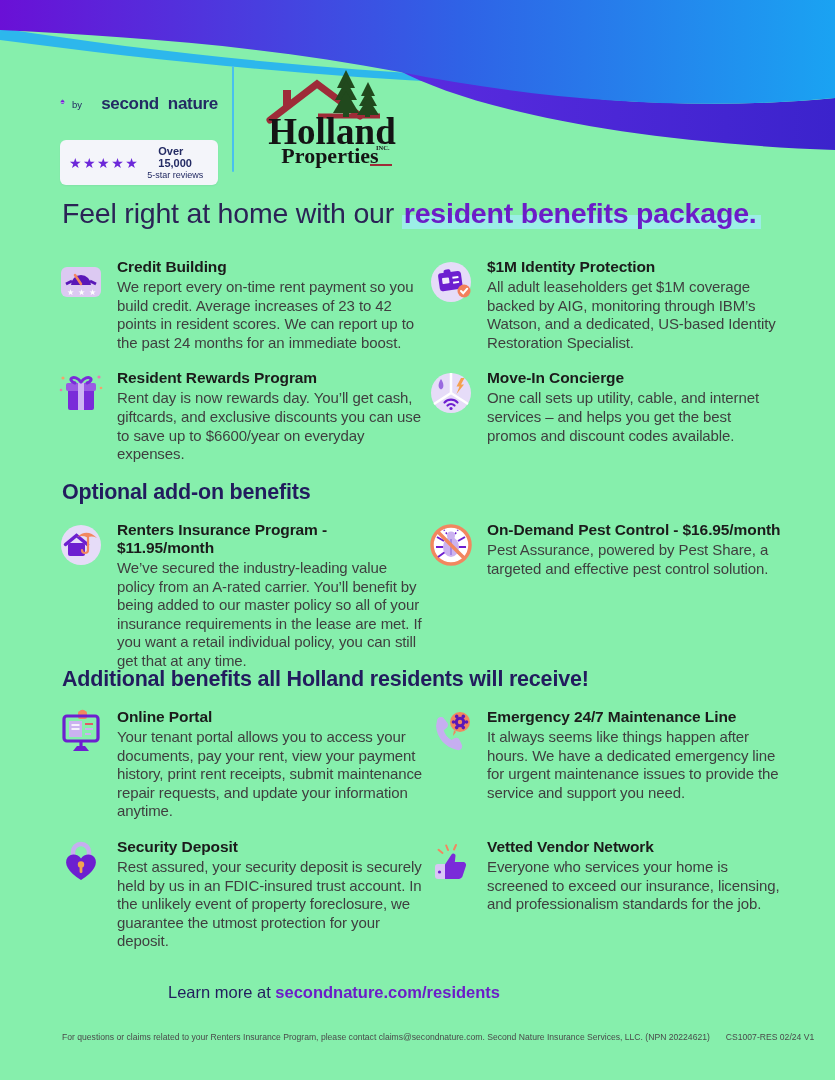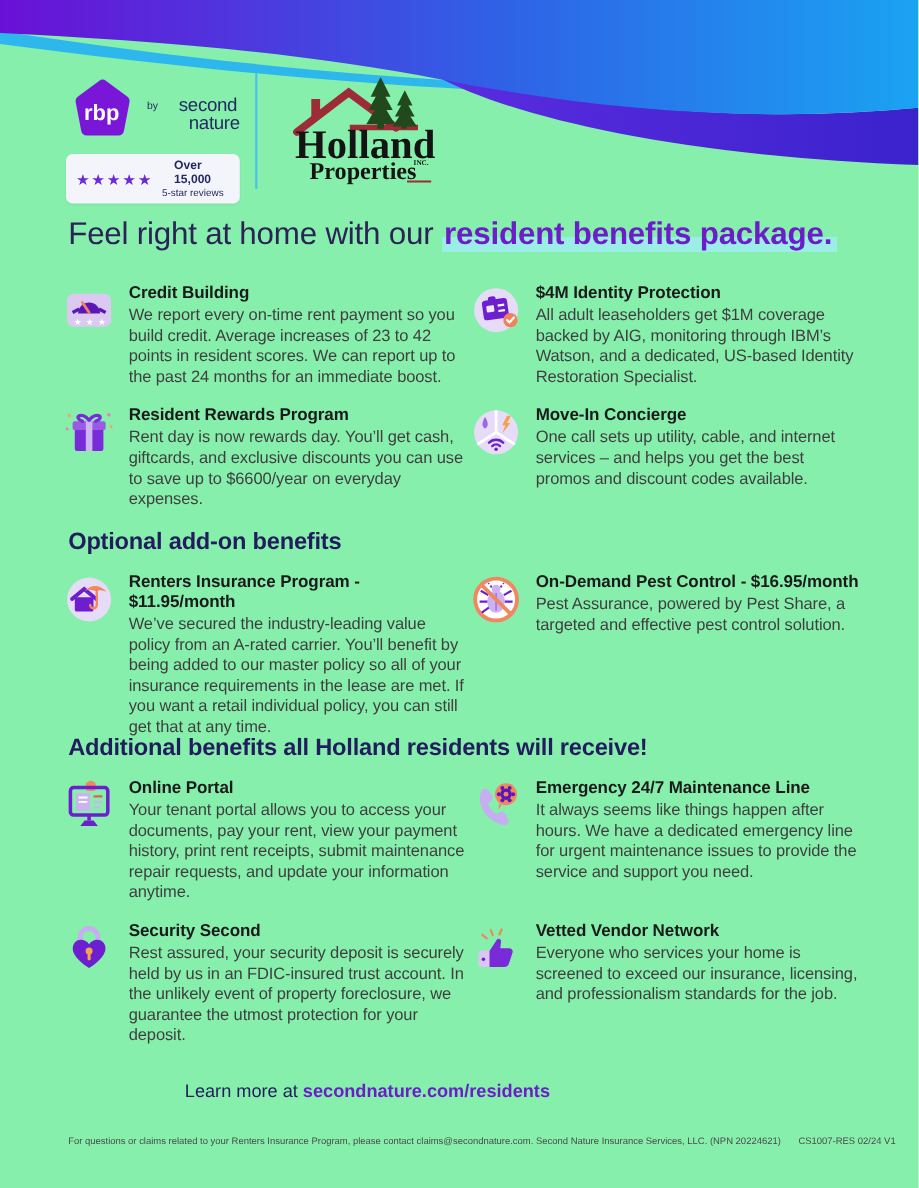--- a/index.html
+++ b/index.html
@@ -9,21 +9,21 @@
   
   .wave{position:absolute;top:0;left:0;width:835px;height:160px;display:block;}
 
   
   .brand{position:absolute;top:62px;left:60px;display:flex;align-items:flex-start;}
   .rbp-col{width:158px;}
   .rbp-top{display:flex;align-items:center;gap:7px;}
   .mark{width:80px;height:80px;display:block;}
   .byline{display:flex;gap:19px;margin-top:4px;color:#232a63;}
   .by{font-size:9.5px;margin-top:3px;}
-  .sn{display:flex;flex-direction:column;font-weight:400;font-size:17px;line-height:.95;color:#232a63;letter-spacing:-.3px;}
+  .sn{display:flex;flex-direction:row;font-weight:700;font-size:17px;line-height:.95;color:#232a63;letter-spacing:-.3px;}
   .sn .n2{margin-left:9px;}
   .reviews-badge{margin-top:-2px;display:flex;align-items:center;gap:8px;background:#f4f5fa;border-radius:6px;padding:5px 9px;width:fit-content;box-shadow:0 1px 2px rgba(30,30,80,.06);}
   .stars{color:#6d28d9;font-size:14px;letter-spacing:1.5px;line-height:1;}
   .rev-text .r1{font-size:11px;font-weight:700;color:#232a63;margin-left:11px;}
   .rev-text .r2{font-size:9px;color:#232a63;margin-top:1px;}
   .divider{width:2px;background:#49c0ee;height:106px;margin:4px 24px 0 14px;border-radius:1px;}
   .holland{width:160px;height:100px;margin-top:6px;}
 
   
   .headline{position:absolute;top:197px;left:62px;width:720px;margin:0;font-size:28.5px;font-weight:500;color:#2b2356;letter-spacing:-.2px;}
@@ -147,21 +147,21 @@
                   <rect x="11" y="13" width="23" height="18" rx="3" fill="#6d1fd0"></rect>
                   <rect x="14.5" y="18" width="7" height="6" rx="1" fill="#ffffff" opacity=".9"></rect>
                   <line x1="25" y1="19" x2="31" y2="19" stroke="#fff" stroke-width="2"></line>
                   <line x1="25" y1="24" x2="31" y2="24" stroke="#fff" stroke-width="2"></line>
                 </g>
                 <circle cx="36" cy="32" r="6.5" fill="#f2805c"></circle>
                 <path d="M33 32 l2.2 2.2 l4 -4.5" stroke="#fff" stroke-width="2" fill="none" stroke-linecap="round"></path>
               </svg>
             </span>
             <div class="txt">
-              <div class="ttl">$4M Identity Protection</div>
+              <div class="ttl">$1M Identity Protection</div>
               <div class="bdy">All adult leaseholders get $1M coverage backed by AIG, monitoring through IBM’s Watson, and a dedicated, US-based Identity Restoration Specialist.</div>
             </div>
           </div>
           <div class="item">
             <span class="icn">
               <svg viewBox="0 0 46 46">
                 <rect x="10" y="19" width="26" height="21" rx="2" fill="#7a2bd9"></rect>
                 <rect x="8" y="13" width="30" height="8" rx="2" fill="#9a5ae4"></rect>
                 <rect x="20" y="13" width="6" height="27" fill="#cdb4f2"></rect>
                 <path d="M23 12 c-7 -9 -15 -2 -6 1 M23 12 c7 -9 15 -2 6 1" stroke="#7a2bd9" stroke-width="3" fill="none" stroke-linecap="round"></path>
@@ -279,21 +279,21 @@
           <div class="item">
             <span class="icn">
               <svg viewBox="0 0 46 46">
                 <path d="M15 17 v-4 a8 8 0 0 1 16 0 v4" stroke="#c6aef0" stroke-width="4.5" fill="none"></path>
                 <path d="M23 41 C10 33 5.5 24.5 9.5 18.5 C12.5 14 20 14.5 23 19.5 C26 14.5 33.5 14 36.5 18.5 C40.5 24.5 36 33 23 41 Z" fill="#6d1fd0"></path>
                 <circle cx="23" cy="25.5" r="3.2" fill="#f2a44f"></circle>
                 <rect x="21.6" y="27.5" width="2.8" height="6.5" rx="1.2" fill="#f2a44f"></rect>
               </svg>
             </span>
             <div class="txt">
-              <div class="ttl">Security Second</div>
+              <div class="ttl">Security Deposit</div>
               <div class="bdy">Rest assured, your security deposit is securely held by us in an FDIC-insured trust account. In the unlikely event of property foreclosure, we guarantee the utmost protection for your deposit.</div>
             </div>
           </div>
           <div class="item">
             <span class="icn">
               <svg viewBox="0 0 46 46">
                 <rect x="7" y="25" width="27" height="15" rx="3" fill="#d9c6f5"></rect>
                 <circle cx="11.5" cy="33" r="1.6" fill="#6d1fd0"></circle>
                 <path d="M17 40 V25.5 l6.5 -10 c1.2 -1.9 4.2 -.9 4 1.3 l-.7 6.2 h8.2 c2.2 0 3.6 2.1 2.9 4.1 l-3.3 10 c-.5 1.7 -2 2.9 -3.8 2.9 h-13.8 z" fill="#7a2bd9"></path>
                 <path d="M20 11 l-1.8 -4.5 M26 10.5 l2 -4.5 M14.5 14 l-4 -3.2" stroke="#f2875f" stroke-width="2" stroke-linecap="round"></path>

